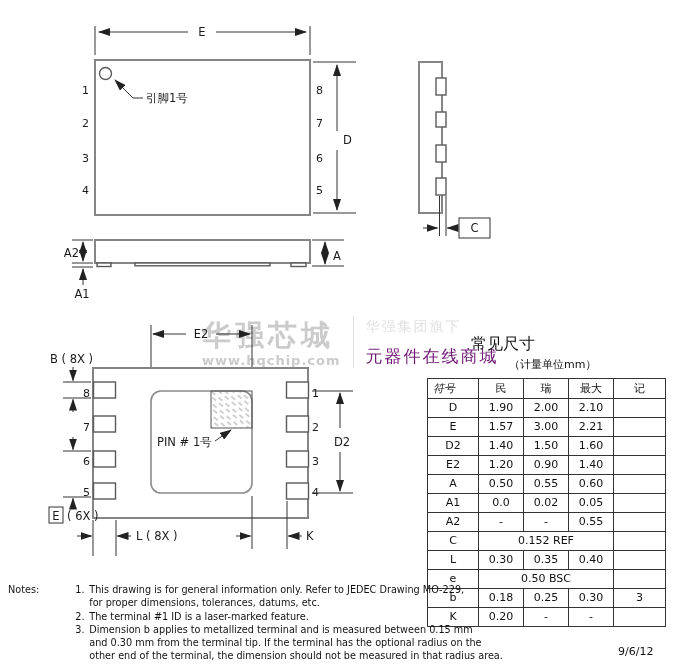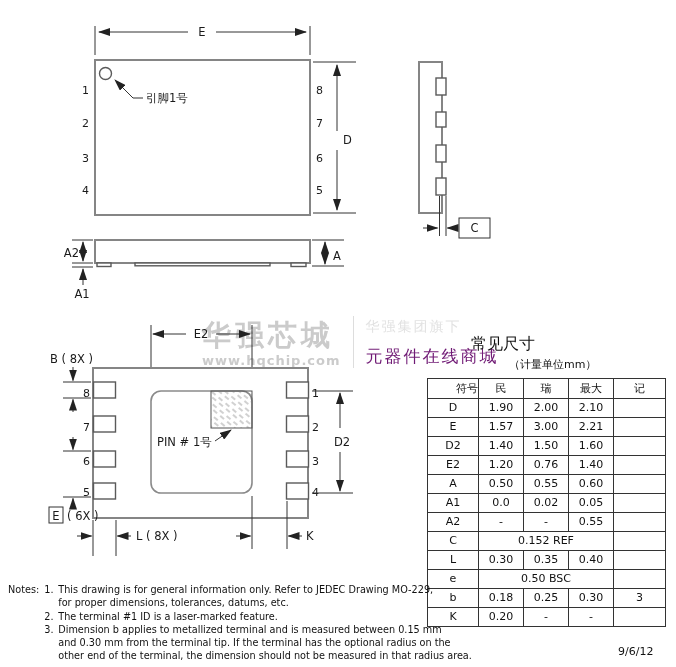--- a/index.html
+++ b/index.html
@@ -23,23 +23,23 @@
   svg text{fill:#1a1a1a;font-size:11.5px;font-family:"DejaVu Sans","Liberation Sans",sans-serif;}
   svg text.pin-num{font-size:11px;}
   
   .table-wrap{position:absolute;left:427px;top:334px;width:239px;color:#111;}
   .tbl-title{font-size:16px;margin-left:44px;}
   .tbl-unit{font-size:11px;margin-left:82px;margin-top:2px;}
   table.dims{border-collapse:collapse;margin-top:6px;width:238px;table-layout:fixed;}
   table.dims th,table.dims td{border:1px solid #333;font-size:11px;font-weight:normal;
       text-align:center;padding:0;height:18px;line-height:18px;overflow:hidden;}
   table.dims th{height:19px;}
-  table.dims th:first-child{text-align:right;padding-left:5px;}
+  table.dims th:first-child{text-align:left;padding-left:5px;font-style:italic;}
   
-  .notes{position:absolute;left:8px;top:583px;font-size:9.7px;line-height:13.3px;color:#111;display:flex;}
+  .notes{position:absolute;left:8px;top:583px;font-size:9.7px;line-height:13.3px;color:#111;display:flex;gap:31px;}
   .notes-label{flex:none;margin-right:5px;}
   .note-item{display:flex;}
   .note-num{flex:none;width:14px;}
   .note-text{white-space:pre-wrap;}
   .footer-date{position:absolute;left:618px;top:645px;font-size:11px;color:#111;}
 </style>
 </head>
 <body>
 
 <div class="canvas">
@@ -235,21 +235,21 @@
           <tr>
             <td>D2</td>
             <td>1.40</td>
             <td>1.50</td>
             <td>1.60</td>
             <td></td>
           </tr>
           <tr>
             <td>E2</td>
             <td>1.20</td>
-            <td>0.76</td>
+            <td>0.90</td>
             <td>1.40</td>
             <td></td>
           </tr>
           <tr>
             <td>A</td>
             <td>0.50</td>
             <td>0.55</td>
             <td>0.60</td>
             <td></td>
           </tr>

